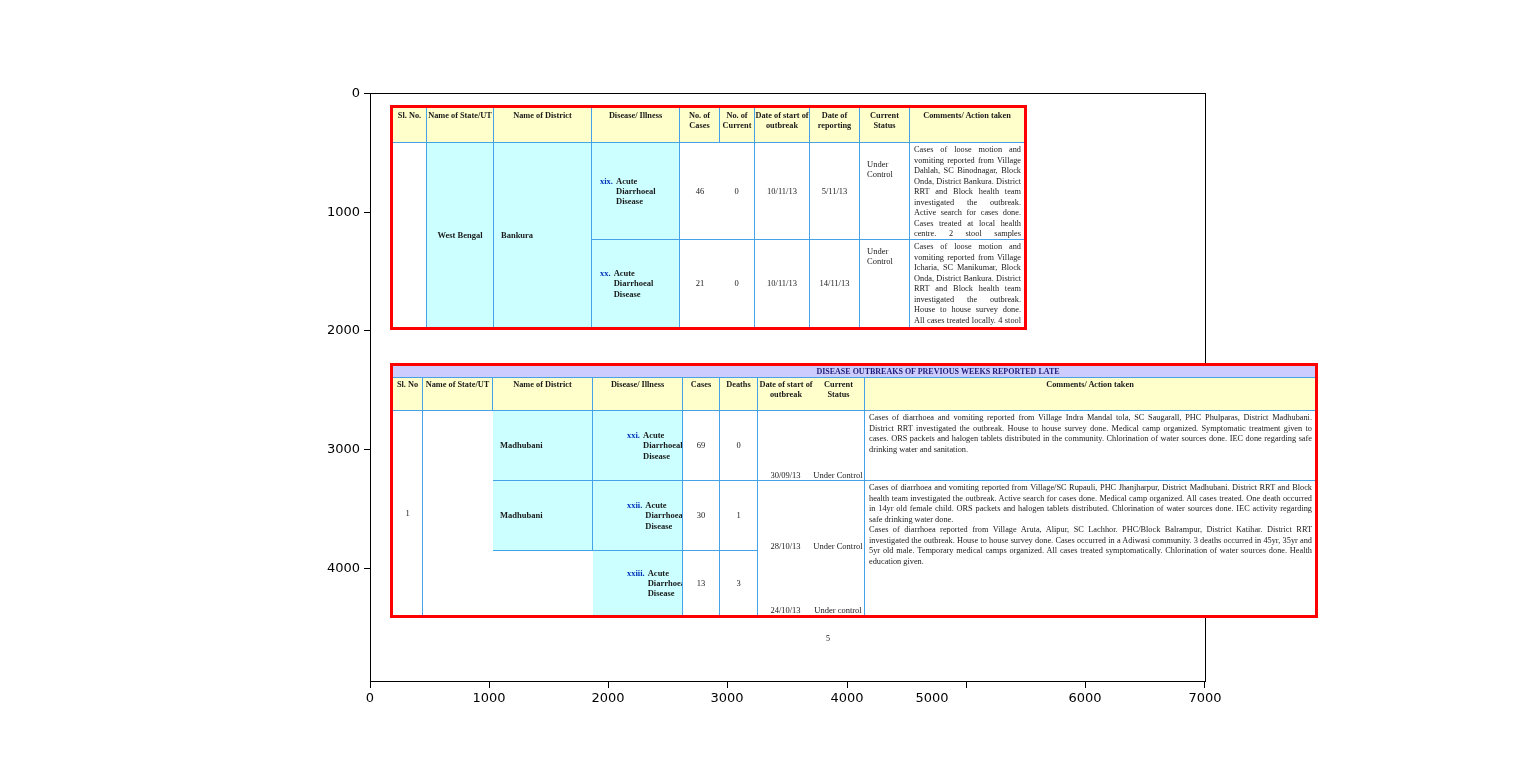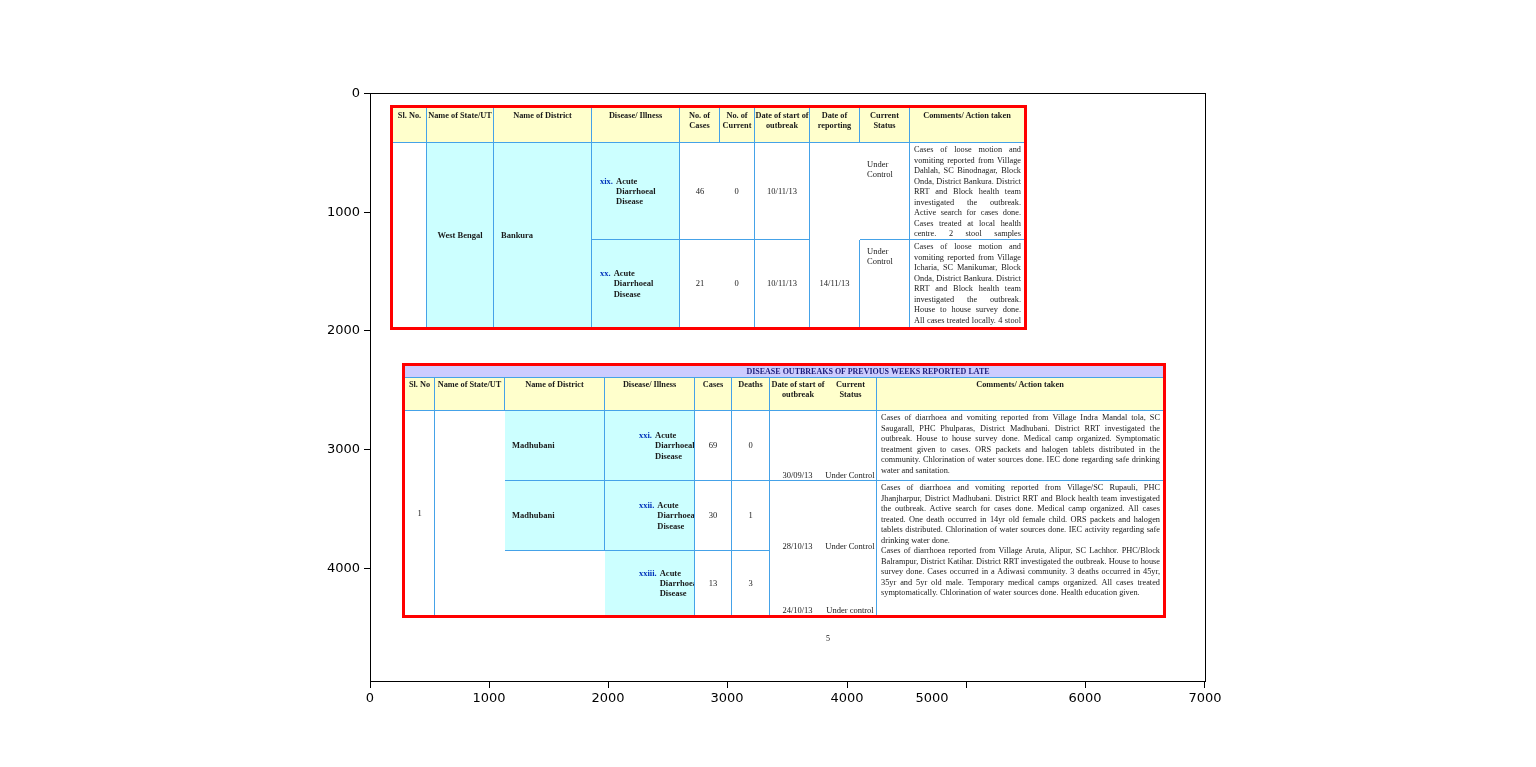--- a/index.html
+++ b/index.html
@@ -44,23 +44,23 @@
   .dshalf .d1 { width:55px; text-align:center; }
   .dshalf .d2 { width:50px; text-align:center; }
   .leftpad { padding-left:7px; display:flex; align-items:center; text-align:left; }
 
   
   #t1 { left:390px; top:105px; width:637px; height:225px;
         grid-template-columns:34px 67px 98px 88px 40px 35px 55px 50px 50px 1fr;
         grid-template-rows:35px 97px 1fr; }
 
   
-  #t2 { left:390px; top:363px; width:764px; height:255px;
+  #t2 { left:390px; top:363px; width:928px; height:255px;
         grid-template-columns:30px 70px 100px 90px 37px 38px 55px 52px 1fr;
-        grid-template-rows:12px 33px 70px 70px 1fr;margin-left:12px; }
+        grid-template-rows:12px 33px 70px 70px 1fr; }
   .band { background:#ccccff; grid-area:1/1/2/10; border-bottom-width:1px; }
   .band span { display:block; text-align:center; padding-left:168px; font-weight:bold;
                color:#1c1c7a; font-size:8px; line-height:12px; white-space:nowrap; }
   .h2 { padding-top:2px; }
 </style>
 </head>
 <body>
 
 <div id="figure">
 
@@ -117,20 +117,21 @@
       <div class="inner" style="padding-left:8px">
         <span class="num">xix.</span>
         <span class="dname">Acute Diarrhoeal Disease</span>
       </div>
     </div>
     <div class="c br bb cd" style="grid-area:2/5/3/7">
       <span style="width:40px">46</span>
       <span style="width:33px">0</span>
     </div>
     <div class="c br bb vcenter" style="grid-area:2/7">10/11/13</div>
+    <div class="c br bb vcenter" style="grid-area:2/8">5/11/13</div>
     <div class="c br bb status-t1" style="grid-area:2/9">Under Control</div>
     <div class="c bb just" style="grid-area:2/10">Cases of loose motion and vomiting reported from Village Dahlah, SC Binodnagar, Block Onda, District Bankura. District RRT and Block health team investigated the outbreak. Active search for cases done. Cases treated at local health centre. 2 stool samples collected were negative for cholera culture. Out of 3 water samples collected 1 sample was not potable. Chlorination of water sources done. Health education given regarding safe drinking water and sanitation.</div>
 
     <div class="c br cyan disease" style="grid-area:3/4">
       <div class="inner" style="padding-left:8px">
         <span class="num">xx.</span>
         <span class="dname">Acute Diarrhoeal Disease</span>
       </div>
     </div>
     <div class="c br cd" style="grid-area:3/5/4/7">

